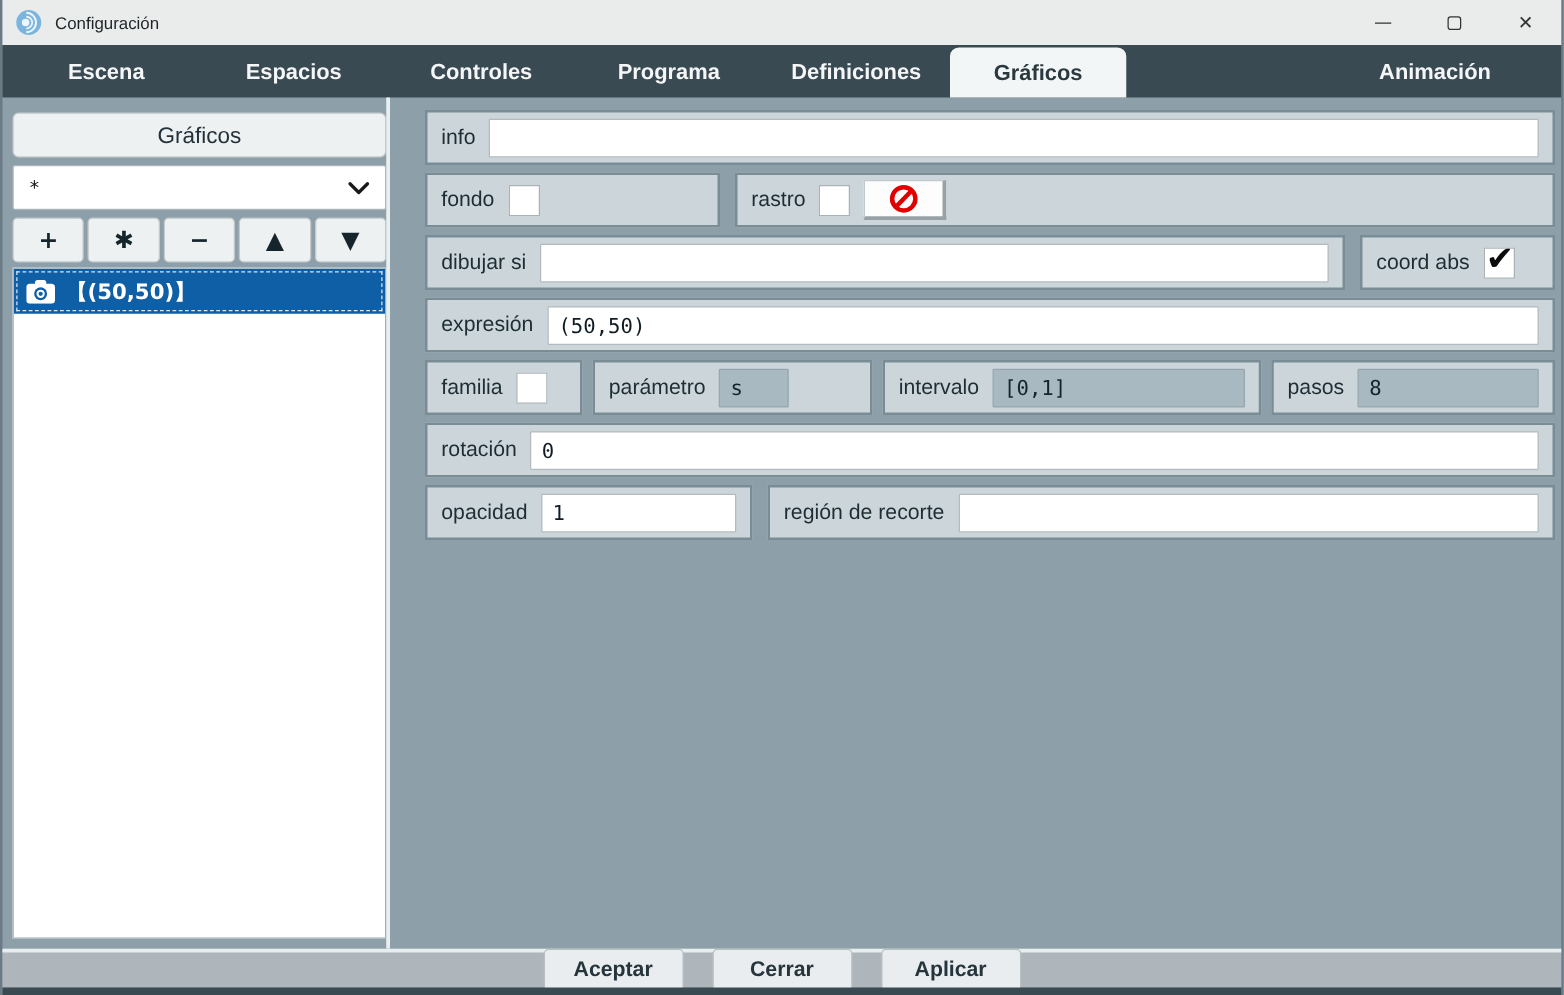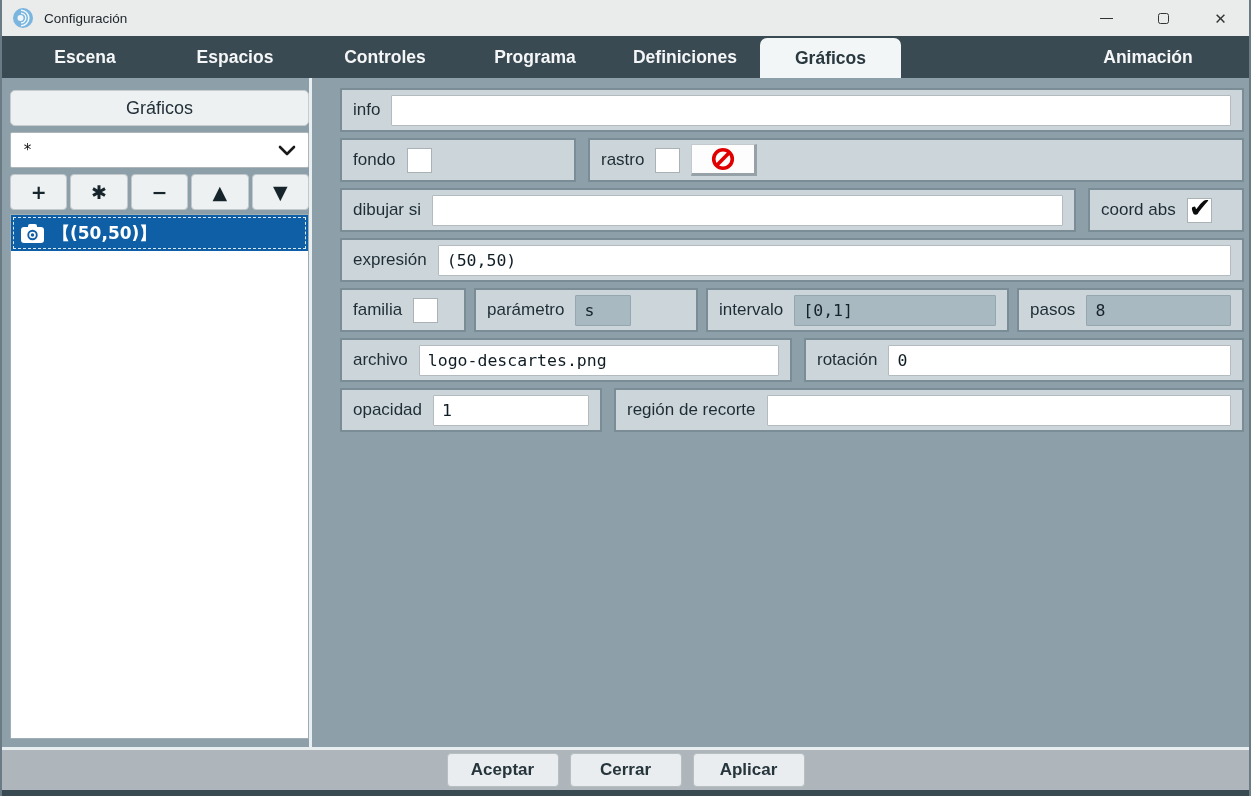--- a/index.html
+++ b/index.html
@@ -63,22 +63,22 @@
   .cselect .val { font-family:"DejaVu Sans Mono", monospace; font-size:16.5px; color:#101c24; }
   .cselect .chev { margin-left:auto; display:flex; }
   .cbox { width:25px; height:25px; background:#ffffff; border:1px solid #aab2b6; position:relative; flex:0 0 auto; cursor:default; }
   .cbox .check { position:absolute; left:1px; top:-7px; font-size:27px; font-weight:700; color:#0c0c0c;
                  font-family:"DejaVu Sans", sans-serif; }
   .no-btn { width:66px; height:32px; background:#fdfdfd; border:1px solid #c3cacd;
             border-right:3px solid #97a2a8; border-bottom:3px solid #97a2a8;
             display:flex; align-items:center; justify-content:center; cursor:default; }
 
   
-  .footer { flex:0 0 auto; height:43px; background:#aeb6bc; border-top:3px solid #e8eef0;
-            display:flex; align-items:center; justify-content:center; gap:11px; }
+  .footer { flex:0 0 auto; height:31px; background:#aeb6bc; border-top:3px solid #e8eef0;
+            display:flex; align-items:center; justify-content:center; gap:23px; }
   .f-btn { width:112px; height:34px; background:#e9edef; border:1px solid #b7bfc3; border-radius:4px;
            font-family:"Liberation Sans", sans-serif; font-size:17px; font-weight:600; color:#26343c; cursor:default; }
   .bottom-strip { flex:0 0 auto; height:6px; background:#3a4a52; }
 
   svg { display:block; }
 </style>
 </head>
 <body>
 
 <div class="window">
@@ -214,24 +214,20 @@
           <span class="lbl">intervalo</span>
           <input class="txt dis grow" disabled="" value="[0,1]" style="">
         </div>
         <div class="group grow">
           <span class="lbl">pasos</span>
           <input class="txt dis grow" disabled="" value="8" style="">
         </div>
       </div>
 
       <div class="row">
-        <div class="group" style="width:452px;">
-          <span class="lbl">archivo</span>
-          <input class="txt grow" value="logo-descartes.png" style="">
-        </div>
         <div class="group grow">
           <span class="lbl">rotación</span>
           <input class="txt grow" value="0" style="">
         </div>
       </div>
 
       <div class="row">
         <div class="group" style="width:262px;">
           <span class="lbl">opacidad</span>
           <input class="txt grow" value="1" style="">

